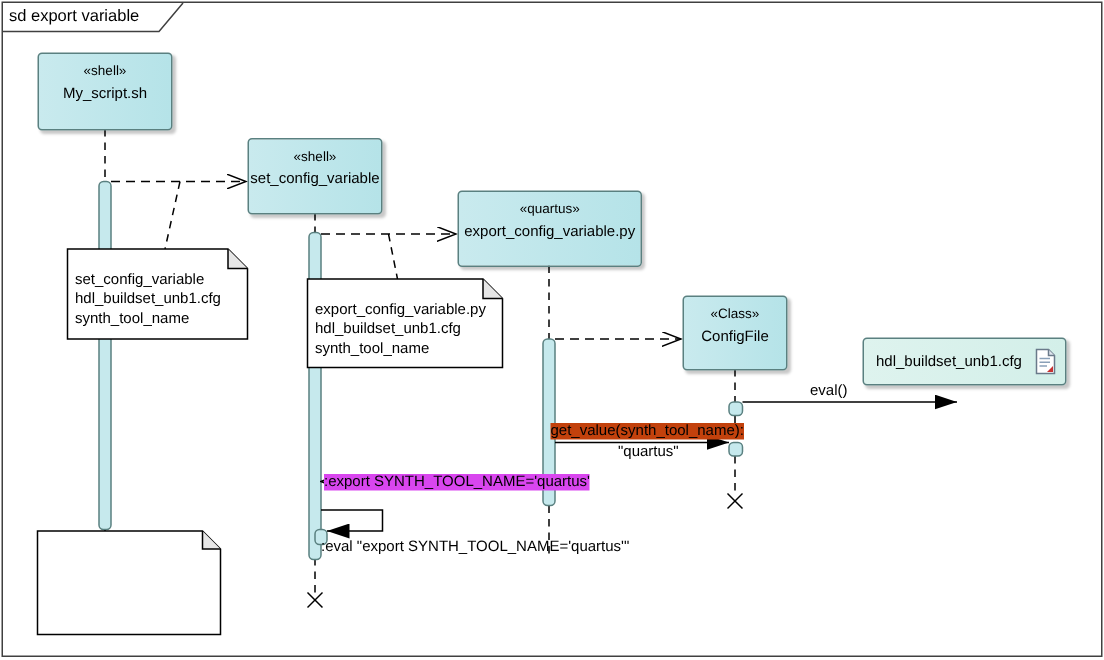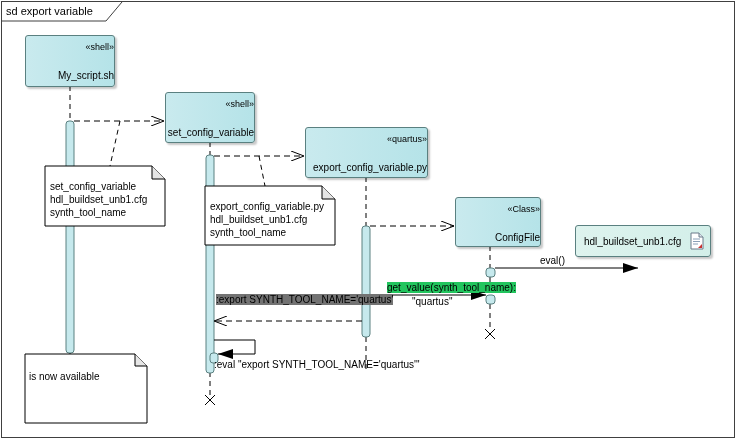--- a/index.html
+++ b/index.html
@@ -4,23 +4,23 @@
 <style>
   html, body { margin: 0; padding: 0; background: #ffffff; }
   body { width: 736px; height: 440px; position: relative; overflow: hidden;
          font-family: "Liberation Sans", sans-serif; font-size: 10px; color: #000; }
   #diagram { position: absolute; left: 0; top: 0; width: 736px; height: 322px; }
   .frame { position: absolute; left: 1px; top: 1px; width: 732px; height: 435px; border: 1px solid #404040; }
   .frame-title { position: absolute; left: 6px; top: 5px; font-size: 11px; white-space: nowrap; }
 
   .lifeline-head { position: absolute; border: 1px solid #5a8080; border-radius: 3px;
     background: linear-gradient(90deg, #c9eaee 0%, #b5e3e8 100%);
-    box-shadow: 2px 2px 2px rgba(0,0,0,0.22); text-align: right; }
+    box-shadow: 2px 2px 2px rgba(0,0,0,0.22); text-align: center; }
   .stereo { position: absolute; left: 0; right: 0; top: 6px; font-size: 9px; white-space: nowrap; }
-  .ll-name { position: absolute; left: 0; right: 0; top: 34px; font-size: 10px; white-space: nowrap; }
+  .ll-name { position: absolute; left: 0; right: 0; top: 21px; font-size: 10px; white-space: nowrap; }
   .artifact { position: absolute; border: 1px solid #5a8080; border-radius: 3px;
     background: linear-gradient(90deg, #def3ee 0%, #d3efe9 100%);
     box-shadow: 2px 2px 2px rgba(0,0,0,0.22); }
   .artifact-name { position: absolute; left: 8px; top: 10px; font-size: 10px; white-space: nowrap; }
   .artifact-icon { position: absolute; right: 6px; top: 6px; width: 14px; height: 18px; }
 
   .note-text { position: absolute; font-size: 10px; line-height: 13px; white-space: nowrap; }
   .msg-label { position: absolute; font-size: 10px; white-space: nowrap; background: transparent; }
 </style>
 </head>
@@ -104,21 +104,21 @@
     <div class="ll-name">My_script.sh</div>
   </div>
   <div class="lifeline-head" style="left:165px;top:92px;width:88px;height:49px;">
     <div class="stereo">«shell»</div>
     <div class="ll-name">set_config_variable</div>
   </div>
   <div class="lifeline-head" style="left:305px;top:127px;width:121px;height:49px;">
     <div class="stereo">«quartus»</div>
     <div class="ll-name">export_config_variable.py</div>
   </div>
-  <div class="lifeline-head" style="left:455px;top:197px;width:68px;height:48px;padding-left:16px;">
+  <div class="lifeline-head" style="left:455px;top:197px;width:68px;height:48px;">
     <div class="stereo">«Class»</div>
     <div class="ll-name">ConfigFile</div>
   </div>
 
   <div class="artifact" style="left:575px;top:225px;width:134px;height:30px;">
     <div class="artifact-name">hdl_buildset_unb1.cfg</div>
     <svg class="artifact-icon" viewBox="0 0 14 18">
       <polygon points="1,1 9,1 13,5 13,17 1,17" fill="#ffffff" stroke="#6a7a8a" stroke-width="1"></polygon>
       <polyline points="9,1 9,5 13,5" fill="#dfe6ee" stroke="#6a7a8a" stroke-width="1"></polyline>
       <line x1="3" y1="7" x2="10" y2="7" stroke="#8aa0b8"></line>
@@ -132,22 +132,21 @@
     <div>set_config_variable</div>
     <div>hdl_buildset_unb1.cfg</div>
     <div>synth_tool_name</div>
   </div>
   <div class="note-text" style="left:210px;top:200px;">
     <div>export_config_variable.py</div>
     <div>hdl_buildset_unb1.cfg</div>
     <div>synth_tool_name</div>
   </div>
   <div class="note-text" style="left:29px;top:370px;">
-    <div>is now available</div>
   </div>
 
   <div class="msg-label" style="left:540px;top:255px;">eval()</div>
-  <div class="msg-label" style="left:367px;top:282px;background:#22c55e;margin-left:20px;">get_value(synth_tool_name):</div>
+  <div class="msg-label" style="left:367px;top:282px;background:#c2410c;">get_value(synth_tool_name):</div>
   <div class="msg-label" style="left:412px;top:296px;">"quartus"</div>
-  <div class="msg-label" style="left:216px;top:294px;background:#737373;">:export SYNTH_TOOL_NAME='quartus'</div>
+  <div class="msg-label" style="left:216px;top:316px;background:#d946ef;">:export SYNTH_TOOL_NAME='quartus'</div>
   <div class="msg-label" style="left:214px;top:359px;">:eval "export SYNTH_TOOL_NAME='quartus'"</div>
 
 </div>
 
 </body></html>

